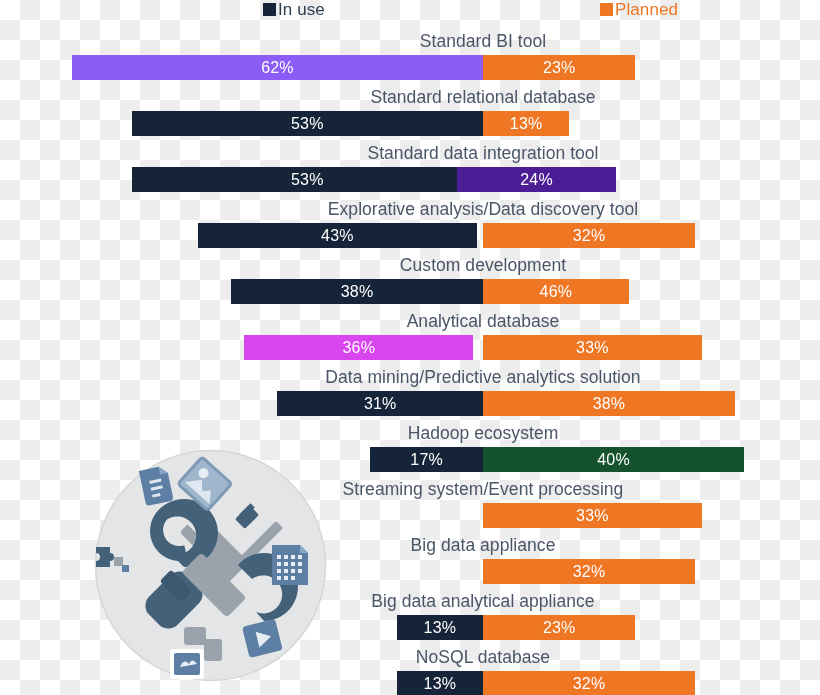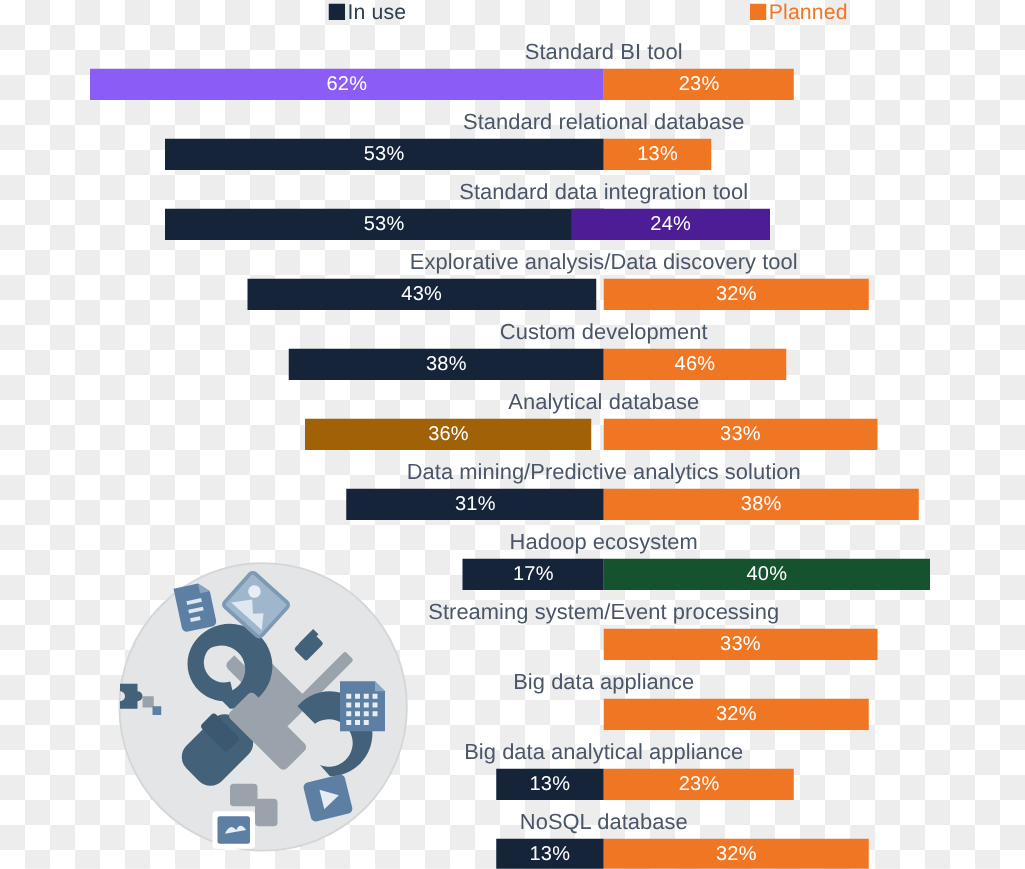--- a/index.html
+++ b/index.html
@@ -173,21 +173,21 @@
       <div class="row" style="top: 254px;">
         <div class="row-label" style="left: 0px;">Custom development</div>
         <div class="bar-wrap">
           <div class="seg inuse" style="left: 231.06px; width: 251.94px; background: rgb(22, 36, 58);">38%</div>
           <div class="seg planned" style="left: 483px; width: 145.86px; background: rgb(239, 118, 34);">46%</div>
         </div>
       </div>
       <div class="row" style="top: 310px;">
         <div class="row-label" style="left: 0px;">Analytical database</div>
         <div class="bar-wrap">
-          <div class="seg inuse" style="left: 244.32px; width: 229px; background: #a16207;">36%</div>
+          <div class="seg inuse" style="left: 244.32px; width: 229px; background: #d946ef;">36%</div>
           <div class="seg planned" style="left: 483px; width: 218.79px; background: rgb(239, 118, 34);">33%</div>
         </div>
       </div>
       <div class="row" style="top: 366px;">
         <div class="row-label" style="left: 0px;">Data mining/Predictive analytics solution</div>
         <div class="bar-wrap">
           <div class="seg inuse" style="left: 277.47px; width: 205.53px; background: rgb(22, 36, 58);">31%</div>
           <div class="seg planned" style="left: 483px; width: 251.94px; background: rgb(239, 118, 34);">38%</div>
         </div>
       </div>

